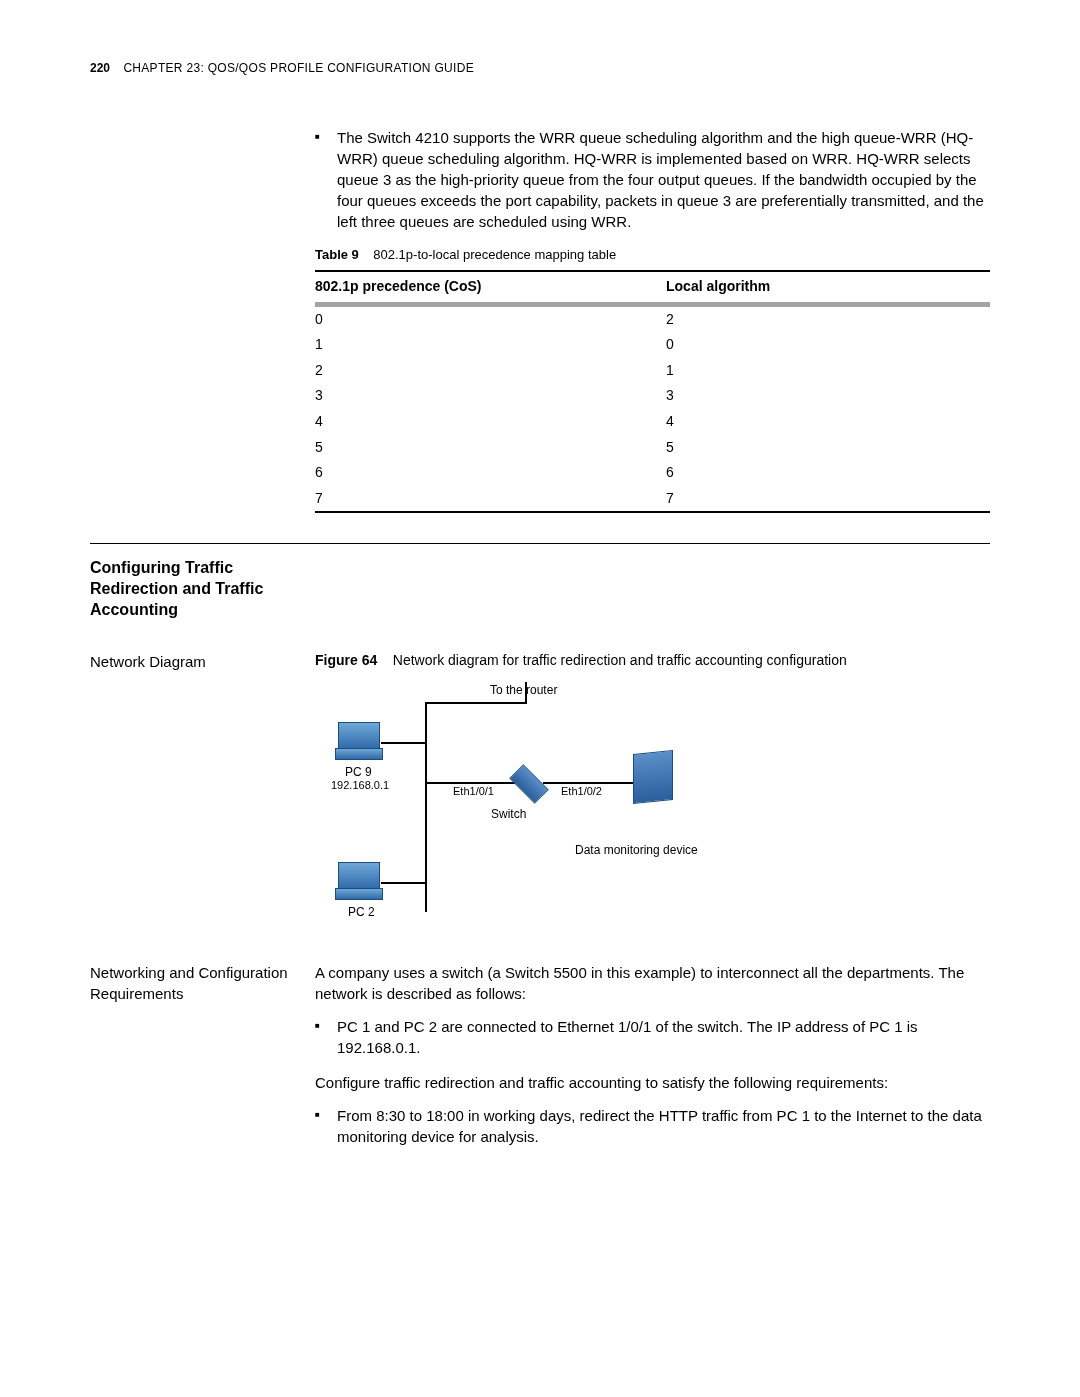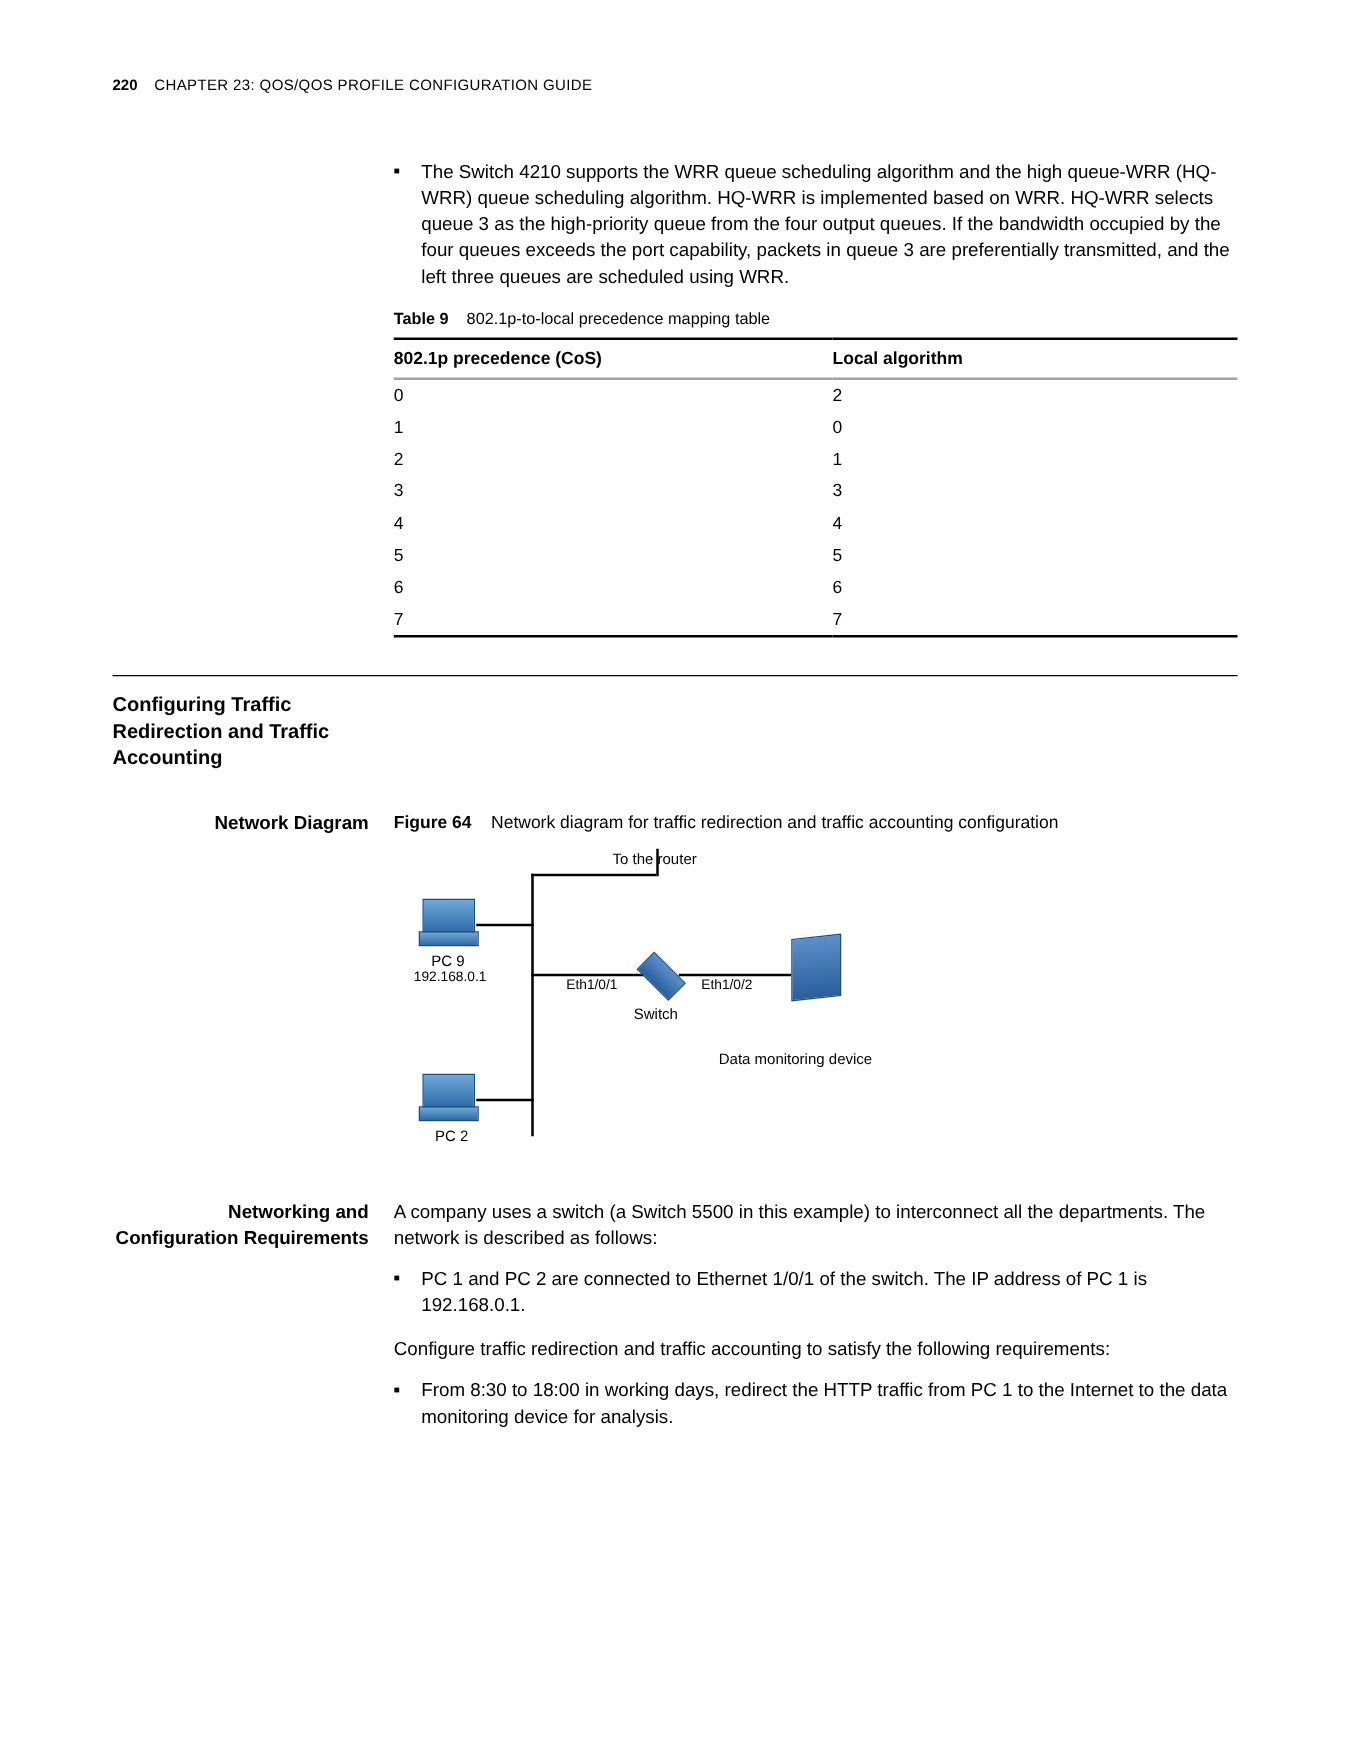--- a/index.html
+++ b/index.html
@@ -23,23 +23,22 @@
   .header-line .chap {
     font-variant: small-caps;
     letter-spacing: 0.3px;
   }
   .two-col {
     display: flex;
   }
   .two-col .label-col {
     width: 205px;
     flex: 0 0 205px;
-    text-align: right;
     padding-right: 20px;
-    font-weight: bold;
+    font-weight: normal;
   }
   .two-col .content-col {
     flex: 1;
   }
   ul.bullets {
     list-style: none;
     padding: 0;
     margin: 0;
   }
   ul.bullets > li {
@@ -63,21 +62,21 @@
   }
   table.precedence {
     border-collapse: collapse;
     width: 100%;
     font-size: 14px;
   }
   table.precedence th {
     text-align: left;
     font-weight: bold;
     border-top: 2px solid #000;
-    border-bottom: 2px solid #a3a3a3;
+    border-bottom: 5px solid #a3a3a3;
     padding: 5px 0;
   }
   table.precedence td {
     padding: 3px 0;
   }
   table.precedence tr:last-child td {
     border-bottom: 2px solid #000;
   }
   .section-divider {
     border: none;
@@ -239,21 +238,21 @@
         </div>
       <div class="net-line" style="left:66px;top:60px;width:46px;height:2px;"></div>
       <span style="position:absolute;left:30px;top:82px;">PC 9</span>
       <span style="position:absolute;left:16px;top:96px;font-size:11px;">192.168.0.1</span>
 
       <div class="net-line" style="left:110px;top:100px;width:90px;height:2px;"></div>
       <span style="position:absolute;left:138px;top:102px;font-size:11px;">Eth1/0/1</span>
       <div style="position:absolute;left:196px;top:92px;">
           <div class="switch-icon"></div>
         </div>
-      <span style="position:absolute;left:192px;top:124px;">Switch</span>
+      <span style="position:absolute;left:176px;top:124px;">Switch</span>
 
       <div class="net-line" style="left:228px;top:100px;width:90px;height:2px;"></div>
       <span style="position:absolute;left:246px;top:102px;font-size:11px;">Eth1/0/2</span>
       <div style="position:absolute;left:318px;top:70px;">
           <div class="server-icon"></div>
         </div>
       <span style="position:absolute;left:260px;top:160px;">Data monitoring device</span>
 
       <div style="position:absolute;left:20px;top:180px;">
           <div class="pc-icon">

